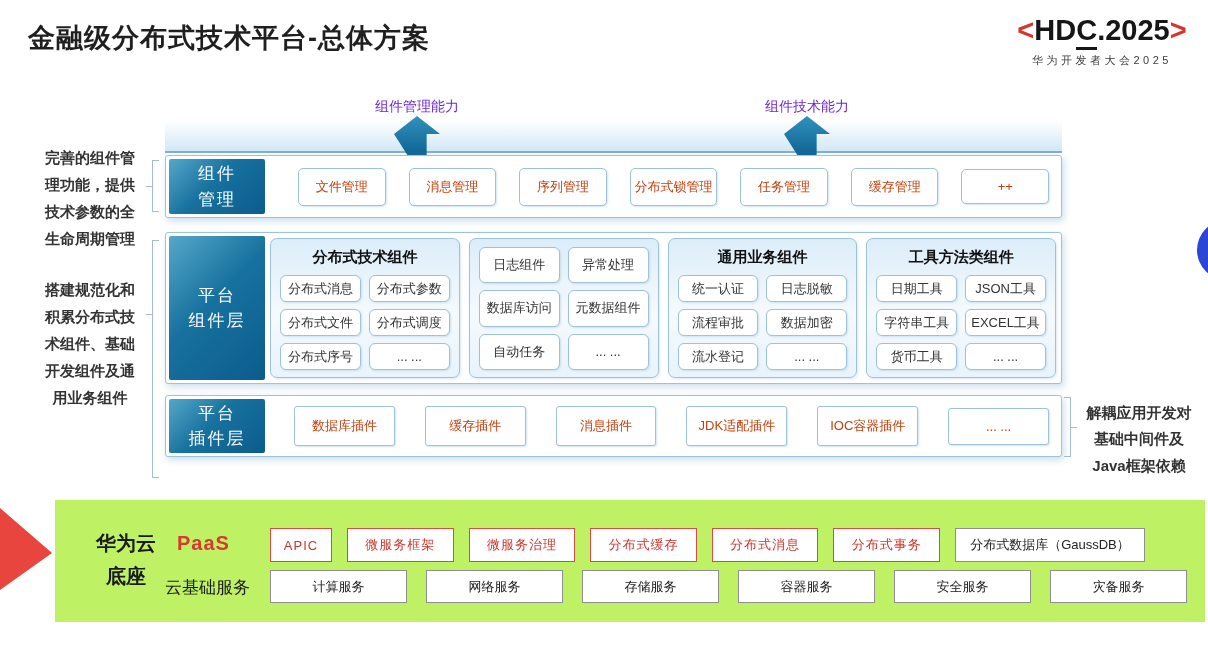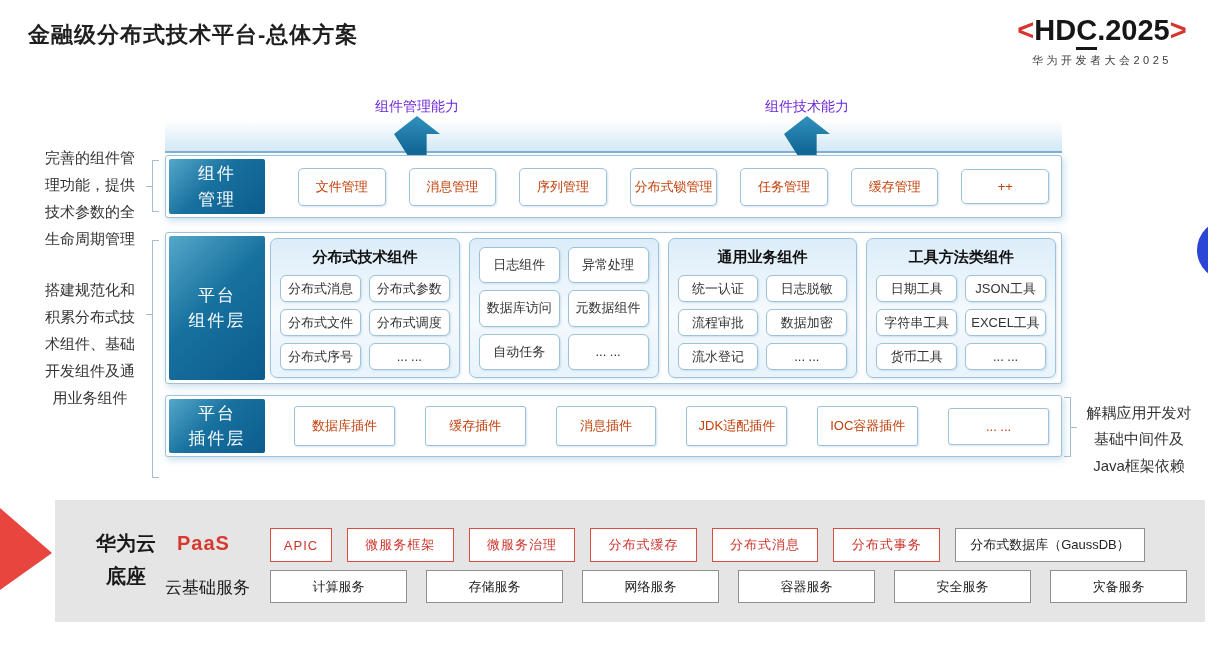--- a/index.html
+++ b/index.html
@@ -2,21 +2,21 @@
 <html><head>
 <meta charset="utf-8">
 <style>
   * { margin:0; padding:0; box-sizing:border-box; }
   body { background:#fff; }
   #stage {
     position:relative; width:1208px; height:663px; overflow:hidden;
     background:#fff; font-family:"Liberation Sans", sans-serif; color:#222;
   }
   
-  .title { position:absolute; left:28px; top:20px; font-size:22px; font-weight:800;
+  .title { position:absolute; left:28px; top:20px; font-size:27px; font-weight:800;
            color:#1f1f1f; letter-spacing:1px; }
   .logo { position:absolute; left:1002px; top:14px; width:200px; text-align:center; }
   .logo-main { display:flex; justify-content:center; align-items:baseline;
                font-size:29px; font-weight:700; color:#161616; }
   .logo-bracket { color:#d6342c; font-weight:700; }
   .logo-c { border-bottom:3px solid #161616; }
   .logo-sub { font-size:11px; color:#3c3c3c; letter-spacing:3.5px; margin-top:3px; white-space:nowrap; }
   
   .glow-strip { position:absolute; left:165px; top:120px; width:897px; height:33px;
     background:linear-gradient(180deg, rgba(255,255,255,0) 0%, #d4e9f6 95%);
@@ -54,37 +54,37 @@
     background:linear-gradient(180deg,#dcedf9 0%,#f5fafd 55%,#e8f3fb 100%);
     display:flex; flex-direction:column; box-shadow:1px 1px 3px rgba(150,190,220,.35); }
   .group-title { text-align:center; font-weight:700; font-size:15px; color:#101010;
     margin:1px 0 8px; }
   .group-grid { flex:1; display:grid; grid-template-columns:1fr 1fr; gap:7px 8px; }
   .cell { border:1px solid #9dc2da; border-radius:6px; background:#fff; font-size:13px;
     color:#333; display:flex; align-items:center; justify-content:center;
     box-shadow:1px 1px 2px rgba(150,190,220,.4); white-space:nowrap; }
   
   .note { position:absolute; font-size:15px; color:#333; line-height:1.8;
-    text-align:center; white-space:pre-line; }
+    text-align:center; white-space:pre-line;font-weight:bold; }
   .note1 { left:20px; top:144px; width:140px; }
   .note2 { left:20px; top:276px; width:140px; }
   .note-right { left:1074px; top:400px; width:130px; line-height:1.75; }
   .bracket-l { position:absolute; left:152px; width:7px;
     border:1px solid #a3bed4; border-right:none; }
   .bracket-l::before { content:""; position:absolute; left:-7px; width:7px;
     border-top:1px solid #a3bed4; }
   .bl1 { top:160px; height:52px; } .bl1::before { top:50%; }
   .bl2 { top:240px; height:238px; } .bl2::before { top:31%; }
   .bracket-r { position:absolute; left:1064px; top:397px; width:7px; height:60px;
     border:1px solid #a3bed4; border-left:none; }
   .bracket-r::before { content:""; position:absolute; right:-7px; width:7px;
     top:50%; border-top:1px solid #a3bed4; }
   
   .foundation { position:absolute; left:55px; top:500px; width:1150px; height:122px;
-    background:#e5e5e5; }
+    background:#bef264; }
   .f-label { position:absolute; left:26px; top:27px; width:90px; font-size:20px;
     font-weight:700; color:#1a1a1a; text-align:center; line-height:1.65;
     white-space:pre-line; }
   .paas-label { position:absolute; left:122px; top:32px; width:70px; font-size:20px;
     font-weight:700; color:#d6392f; letter-spacing:1px; }
   .paas-chips { position:absolute; left:215px; right:60px; top:28px; height:34px;
     display:flex; gap:15px; }
   .rchip { flex:1; border:1px solid #dd4a42; color:#cc352d; background:#fff;
     font-size:13px; display:flex; align-items:center; justify-content:center;
     letter-spacing:1px; white-space:nowrap; }
@@ -238,22 +238,22 @@
       <span class="rchip">微服务治理</span>
       <span class="rchip">分布式缓存</span>
       <span class="rchip">分布式消息</span>
       <span class="rchip">分布式事务</span>
       <span class="gchip">分布式数据库（GaussDB）</span>
     </div>
 
     <div class="cloud-label">云基础服务</div>
     <div class="cloud-chips">
       <span class="cchip">计算服务</span>
+      <span class="cchip">网络服务</span>
       <span class="cchip">存储服务</span>
-      <span class="cchip">网络服务</span>
       <span class="cchip">容器服务</span>
       <span class="cchip">安全服务</span>
       <span class="cchip">灾备服务</span>
     </div>
   </div>
 
   <div class="red-arrow"></div>
   <div class="blue-dot"></div>
 
 </div>

